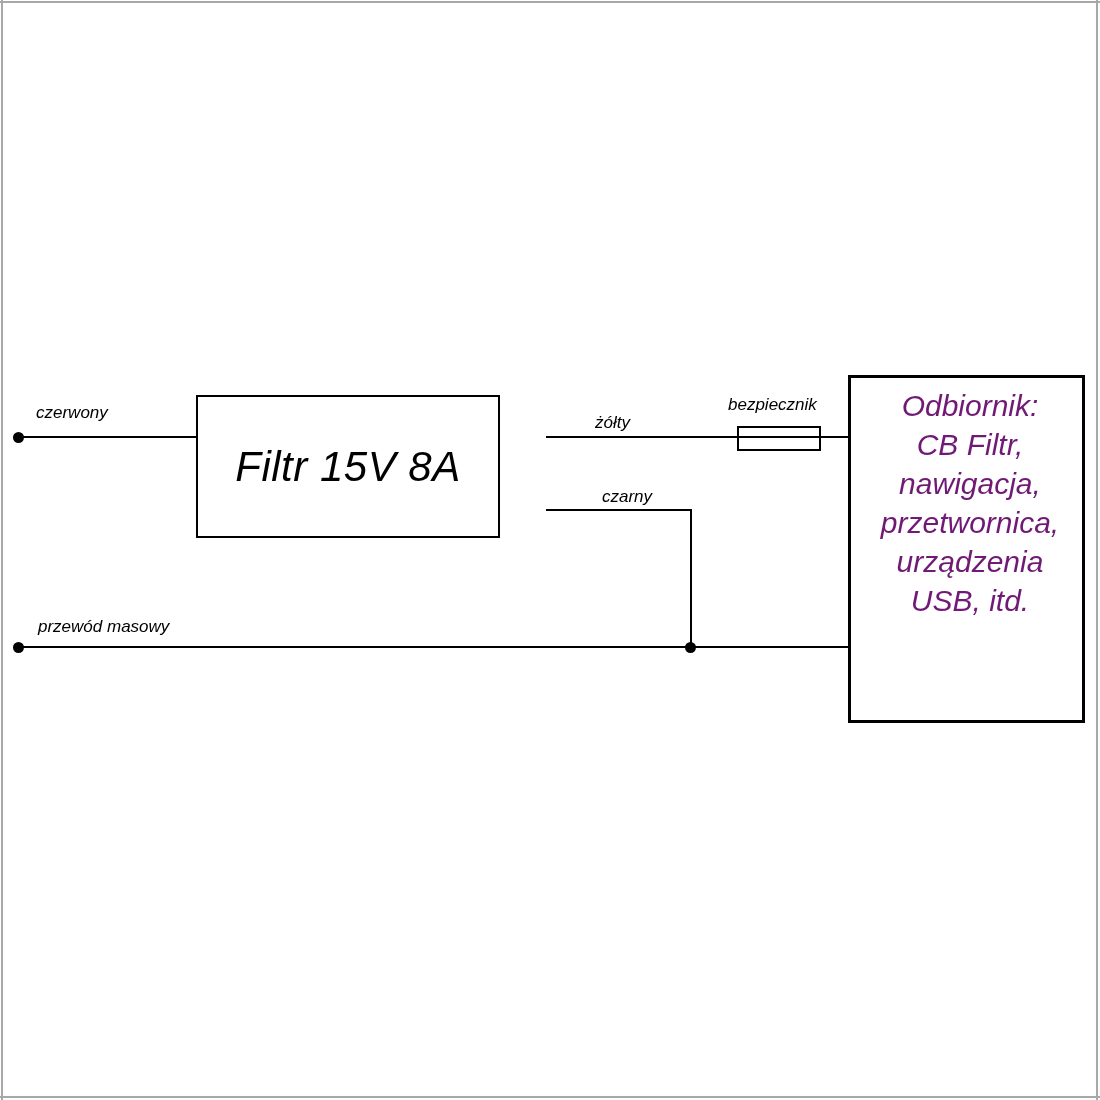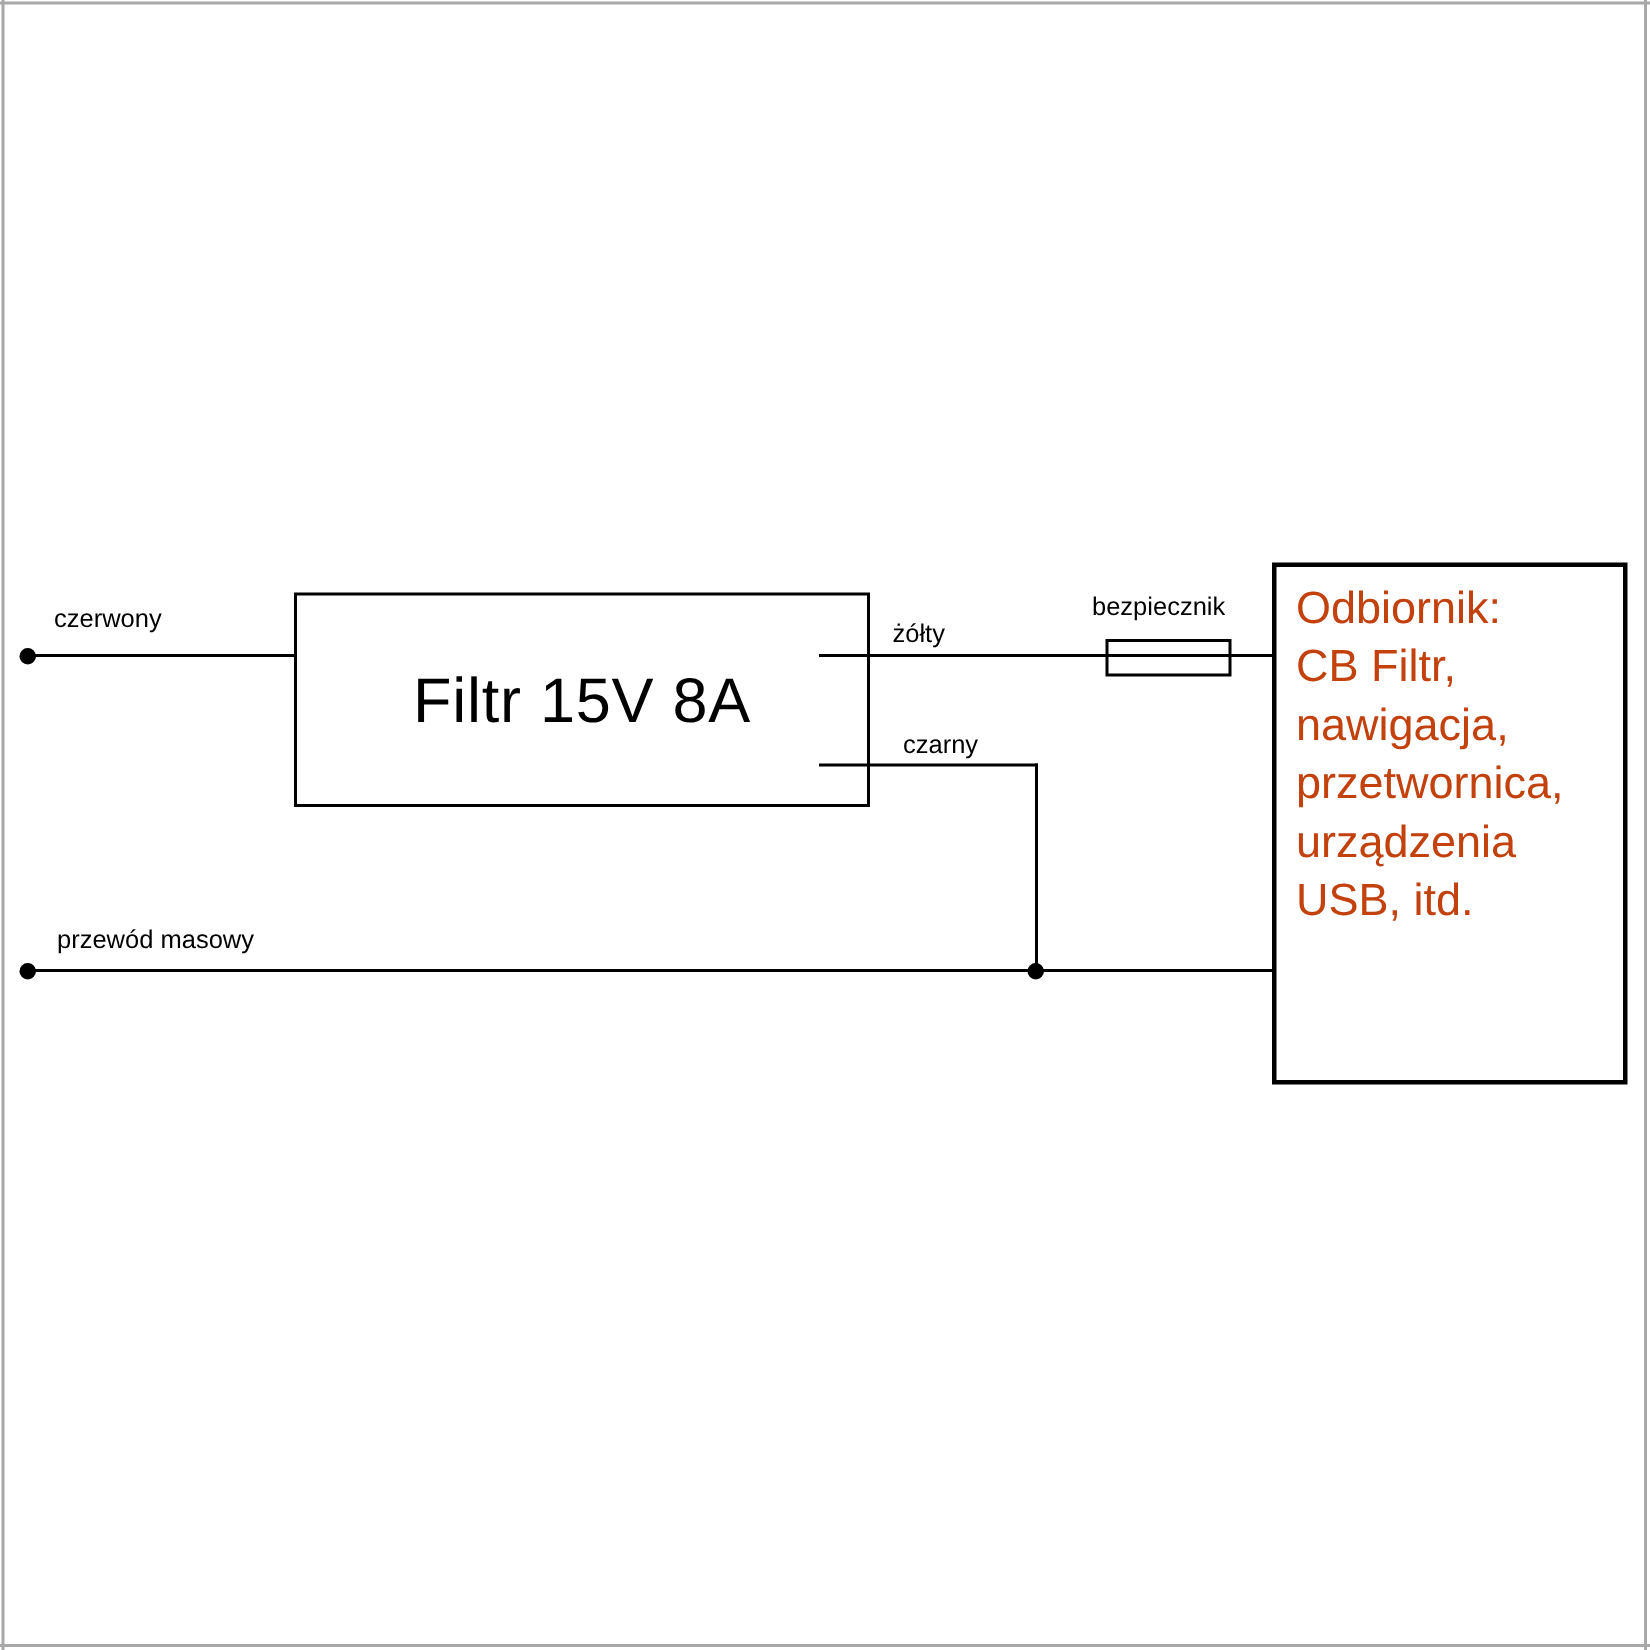--- a/index.html
+++ b/index.html
@@ -7,20 +7,21 @@
     padding: 0;
     background: #ffffff;
     font-family: "Liberation Sans", sans-serif;
   }
   #canvas {
     position: relative;
     width: 1100px;
     height: 1100px;
     background: #ffffff;
     overflow: hidden;
+    font-style: italic;
   }
   .frame-edge {
     position: absolute;
     background: #a8a8a8;
   }
   .hline {
     position: absolute;
     height: 2px;
     background: #000000;
   }
@@ -44,21 +45,21 @@
   }
   .component-box {
     position: absolute;
     border: 2px solid #000000;
     background: #ffffff;
     box-sizing: border-box;
   }
   #filter-box {
     left: 196px;
     top: 395px;
-    width: 384px;
+    width: 304px;
     height: 143px;
     display: flex;
     align-items: center;
     justify-content: center;
   }
   #filter-label {
     font-size: 42px;
     color: #000000;
     letter-spacing: 0.5px;
   }
@@ -76,22 +77,23 @@
     left: 848px;
     top: 375px;
     width: 237px;
     height: 348px;
     border-width: 3px;
     padding: 8px 6px 0 13px;
   }
   .receiver-line {
     font-size: 30px;
     line-height: 39px;
-    color: #c2410c;
+    color: #701a75;
     white-space: nowrap;
+    text-align: center;
   }
 </style>
 </head>
 <body>
 
 <div id="canvas">
 
   <div class="frame-edge" style="left:1px; top:0; width:2px; height:1100px;"></div>
   <div class="frame-edge" style="left:1096px; top:0; width:2px; height:1100px;"></div>
   <div class="frame-edge" style="left:0; top:1px; width:1100px; height:2px;"></div>

